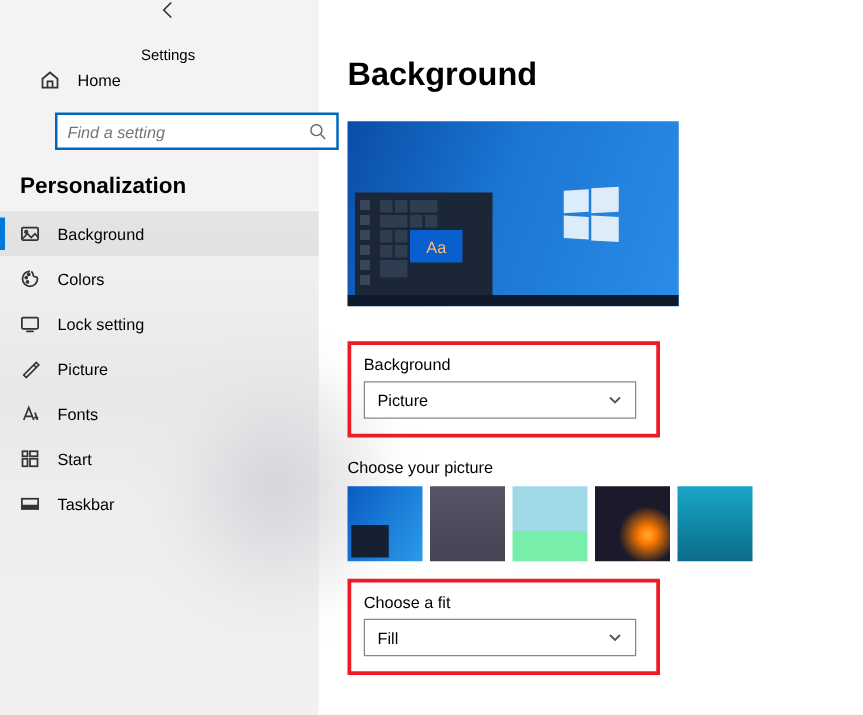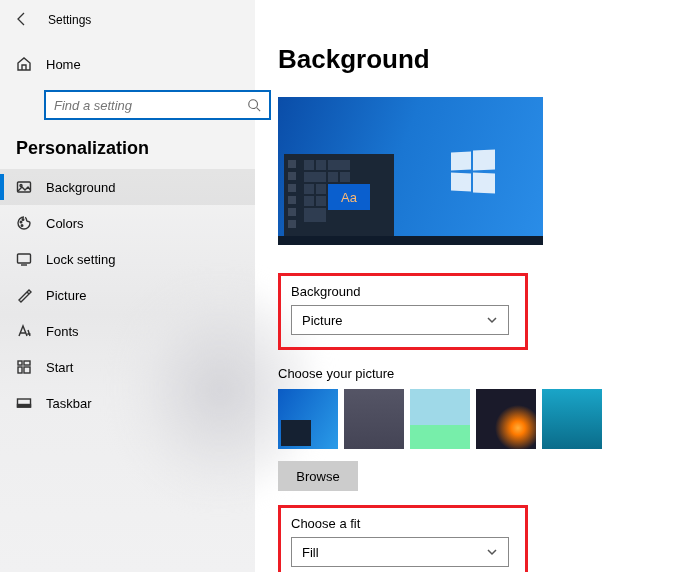--- a/index.html
+++ b/index.html
@@ -1,21 +1,21 @@
 <!DOCTYPE html>
 <html><head>
 <meta charset="utf-8">
 <style>
   * { box-sizing: border-box; margin: 0; padding: 0; }
   body { font-family: "Segoe UI", sans-serif; font-size: 13px; color: #000; background: #fff; width: 690px; height: 572px; overflow: hidden; position: relative; }
   .sidebar { position: absolute; left: 0; top: 0; width: 255px; height: 572px; background: linear-gradient(to bottom, #f3f3f3 0%, #f3f3f3 30%, #ebebec 48%, #e8e8e9 55%, #eeeeef 70%, #f1f1f2 100%); }
   .blur-blob { position:absolute; left:120px; top:280px; width:200px; height:220px; background: radial-gradient(ellipse at center, rgba(210,210,215,0.9) 0%, rgba(230,230,232,0.5) 55%, rgba(240,240,240,0) 75%); filter: blur(10px); pointer-events:none; }
-  .top-row { display:flex; align-items:center; height:40px; padding-left:14px; gap:18px; }
+  .top-row { display:flex; align-items:center; height:40px; padding-left:14px; gap:18px;flex-direction:column; }
   .top-row .title { font-size:12px; }
-  .home-row { display:flex; align-items:center; height:36px; padding-left:16px; gap:14px; margin-top:6px; }
+  .home-row { display:flex; align-items:center; height:36px; padding-left:32px; gap:14px; margin-top:6px; }
   .search-wrap { margin:8px 14px 0 14px; }
   .search-box { width:100%; height:30px; border:2px solid #0067c0; background:#fff; display:flex; align-items:center; padding:0 8px;margin-left:30px; }
   .search-box input { flex:1; border:none; outline:none; font-size:13px; font-style:italic; color:#666; background:transparent; }
   .section-title { font-weight:600; font-size:18px; padding:18px 16px 10px 16px; }
   .nav-item { display:flex; align-items:center; height:36px; padding-left:16px; gap:14px; cursor:default; position:relative; }
   .nav-item.active { background: rgba(0,0,0,0.06); }
   .nav-item.active::before { content:""; position:absolute; left:0; top:5px; bottom:5px; width:4px; background:#0078d7; }
   .nav-icon { width:16px; height:16px; display:flex; align-items:center; justify-content:center; }
   .nav-icon svg { width:16px; height:16px; stroke:#333; fill:none; stroke-width:1.4; }
   .content { position:absolute; left:278px; top:0; right:0; bottom:0; padding-top:44px; }
@@ -209,23 +209,20 @@
 
   <div class="thumb-section">
     <span class="label">Choose your picture</span>
     <div class="thumbs">
       <div class="thumb t0"></div>
       <div class="thumb t1"></div>
       <div class="thumb t2"></div>
       <div class="thumb t3"></div>
       <div class="thumb t4"></div>
     </div>
-    <div class="browse-btn">
-        <span>Browse</span>
-      </div>
   </div>
 
   <div class="red-box">
     <span class="label">Choose a fit</span>
     <div class="dropdown">
       <span>Fill</span>
       <svg class="chev" viewBox="0 0 12 12">
           <path d="M2 4 L6 8 L10 4"></path>
         </svg>
     </div>

